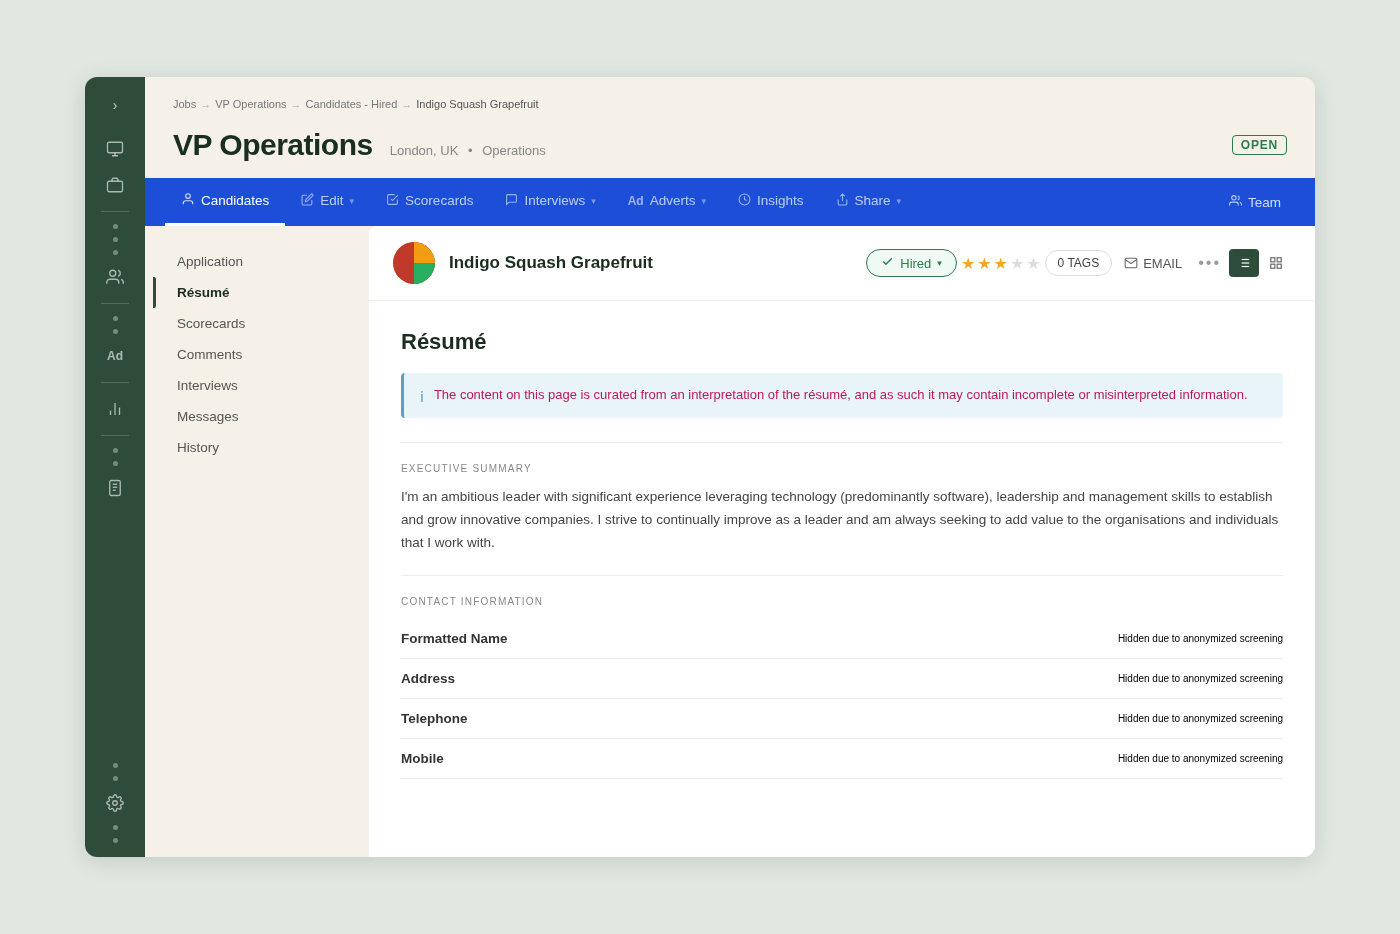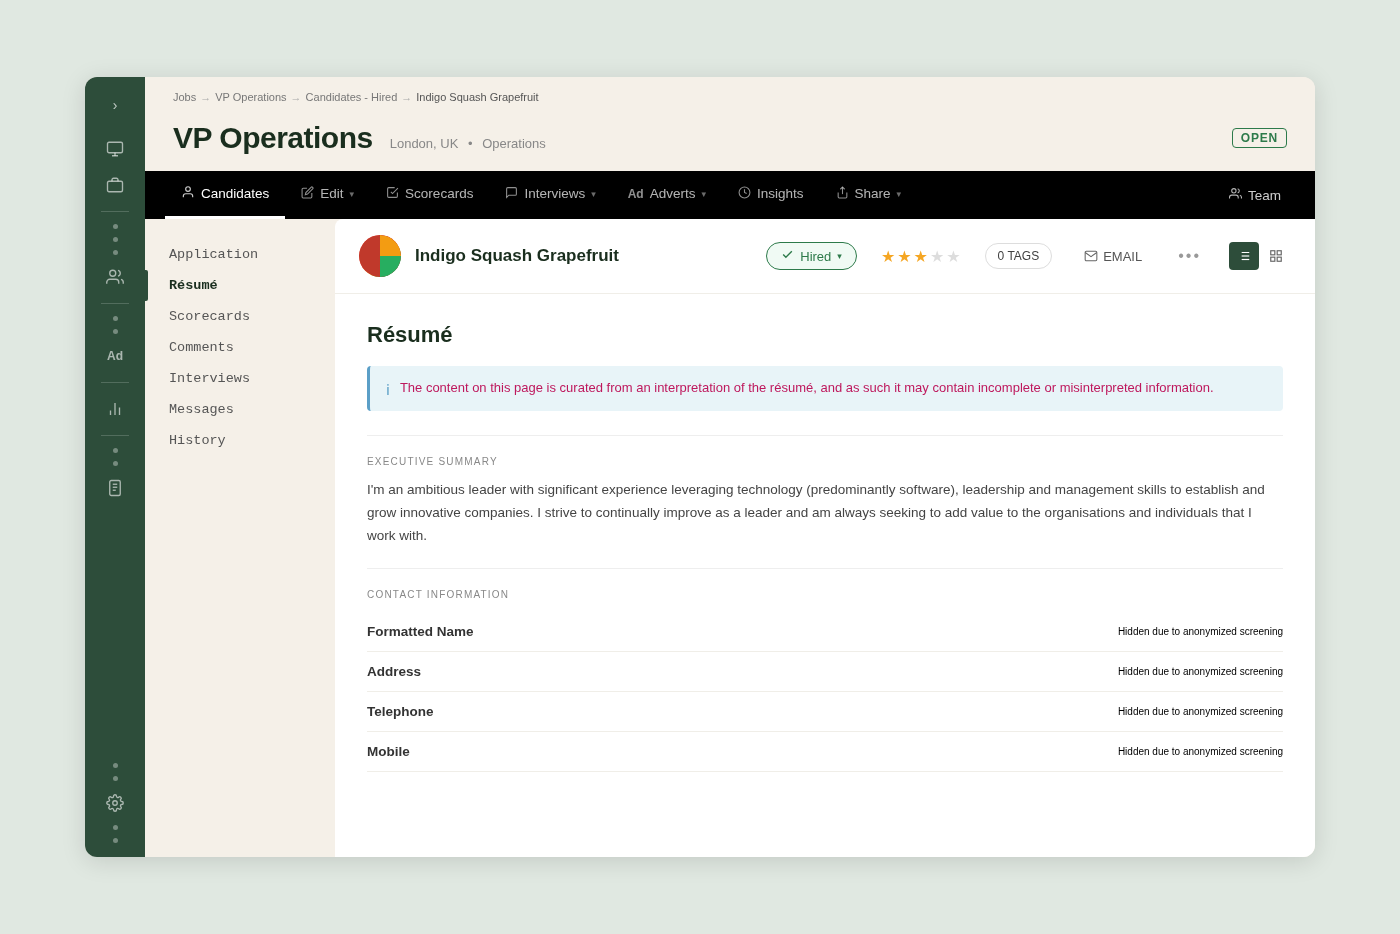--- a/index.html
+++ b/index.html
@@ -104,20 +104,21 @@
 
     
     .breadcrumb {
       padding: 14px 28px 8px;
       font-size: 12px;
       color: #888;
       display: flex;
       align-items: center;
       gap: 4px;
       background: #f5f0e8;
+      margin-top: 7px;
     }
 
     .breadcrumb span { color: #aaa; font-size: 11px; }
     .breadcrumb .bc-link { color: #777; cursor: pointer; }
     .breadcrumb .bc-active { color: #555; }
 
     
     .page-header {
       padding: 10px 28px 16px;
       background: #f5f0e8;
@@ -151,21 +152,21 @@
       font-weight: 700;
       color: #2d7a4a;
       letter-spacing: 0.8px;
       border: 1.5px solid #2d7a4a;
       border-radius: 4px;
       padding: 2px 8px;
     }
 
     
     .nav-tabs {
-      background: #000000;
+      background: #1d4ed8;
       display: flex;
       align-items: center;
       padding: 0 20px;
       gap: 0;
     }
 
     .nav-tab {
       padding: 14px 16px;
       color: rgba(255,255,255,0.7);
       font-size: 13.5px;
@@ -205,24 +206,23 @@
     
     .main-content {
       flex: 1;
       display: flex;
       overflow: hidden;
       background: #f5f0e8;
     }
 
     
     .left-nav {
-      width: 190px;
-      padding: 20px 0;
+      width: 224px;
+      padding: 20px 8px;
       flex-shrink: 0;
-      font-family: Liberation Mono, monospace;
     }
 
     .left-nav-item {
       padding: 8px 24px;
       font-size: 13.5px;
       color: #555;
       cursor: pointer;
       position: relative;
     }
 
@@ -277,21 +277,21 @@
     .candidate-name {
       font-size: 17px;
       font-weight: 600;
       color: #1a2e1e;
       flex: 1;
     }
 
     .candidate-actions {
       display: flex;
       align-items: center;
-      gap: 24px;
+      gap: 4px;
     }
 
     .hired-btn {
       background: #f0faf4;
       border: 1.5px solid #2d7a4a;
       border-radius: 20px;
       padding: 5px 14px;
       color: #2d7a4a;
       font-size: 13px;
       font-weight: 500;

